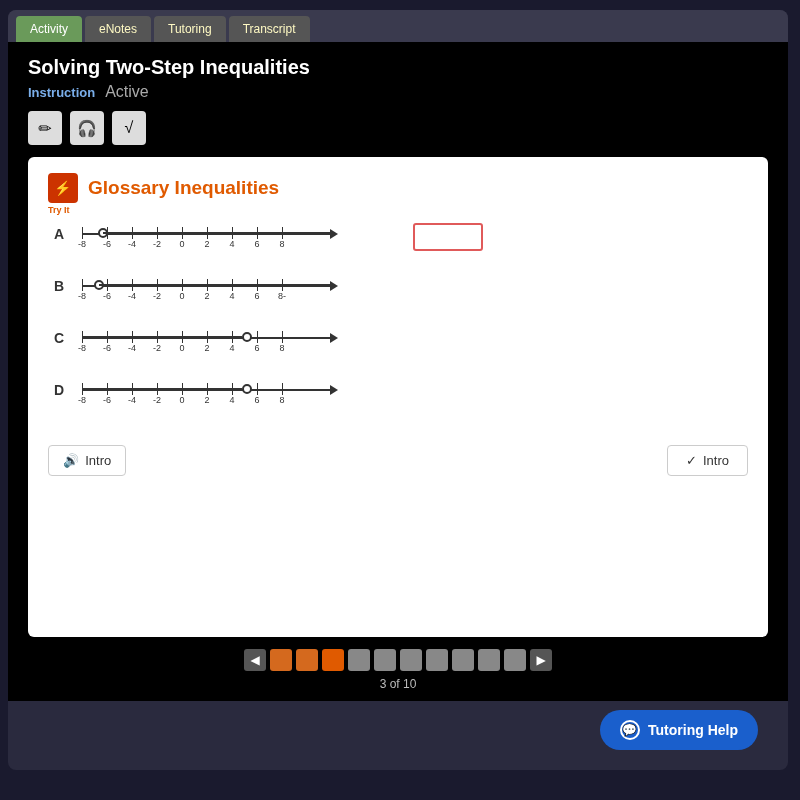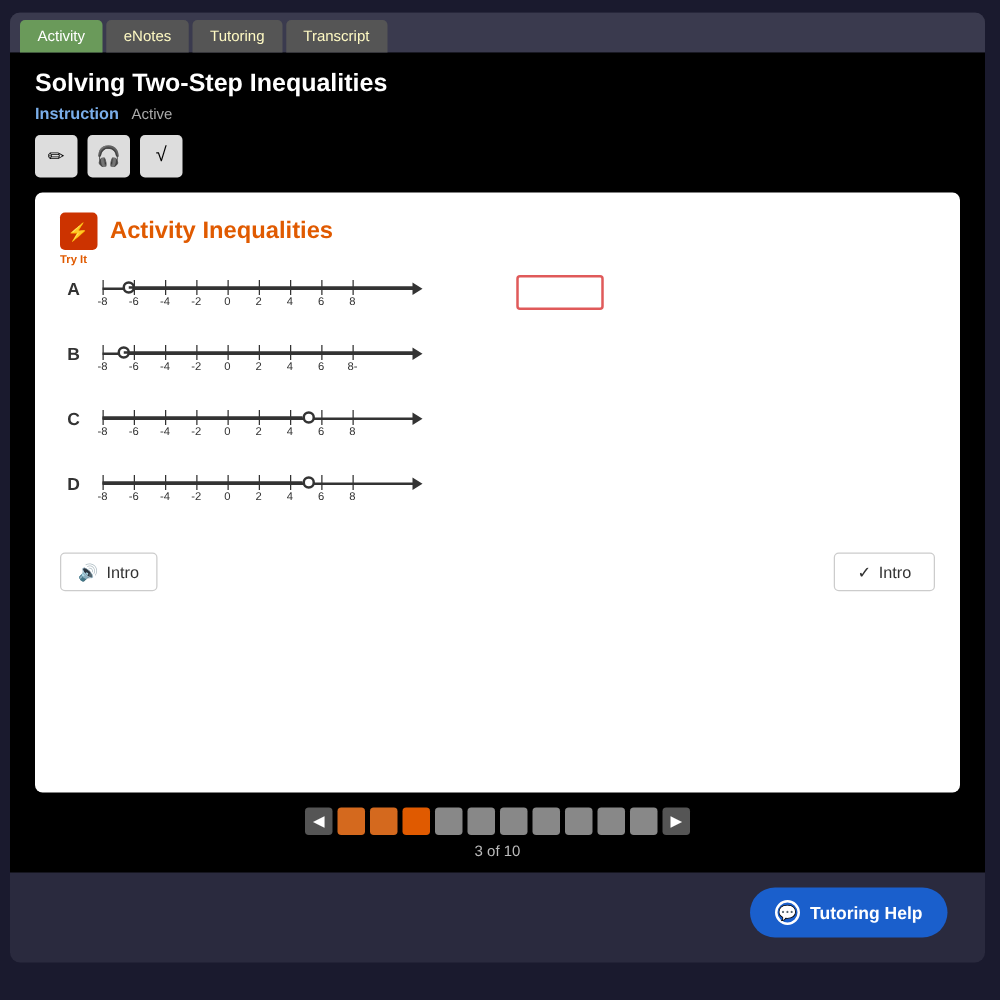--- a/index.html
+++ b/index.html
@@ -71,21 +71,21 @@
     }
 
     .subtitle-label {
       color: #7aaeea;
       font-size: 13px;
       font-weight: bold;
     }
 
     .subtitle-status {
       color: #aaa;
-      font-size: 12px;
+      font-size: 16px;
     }
 
     
     .toolbar {
       display: flex;
       gap: 8px;
       margin-bottom: 12px;
     }
 
     .tool-btn {
@@ -417,21 +417,21 @@
       <button class="tool-btn">
         <span>√</span>
       </button>
     </div>
 
     <div class="card">
       <div class="card-header">
         <div class="card-icon">
           <span>⚡</span>
         </div>
-        <span class="card-title">Activity Inequalities</span>
+        <span class="card-title">Glossary Inequalities</span>
       </div>
       <div class="try-it-badge">Try It</div>
 
       <div class="card-body">
 
         <div class="number-lines">
 
           <div class="nl-row">
             <span class="nl-label">A</span>
             <div class="nl-container">

